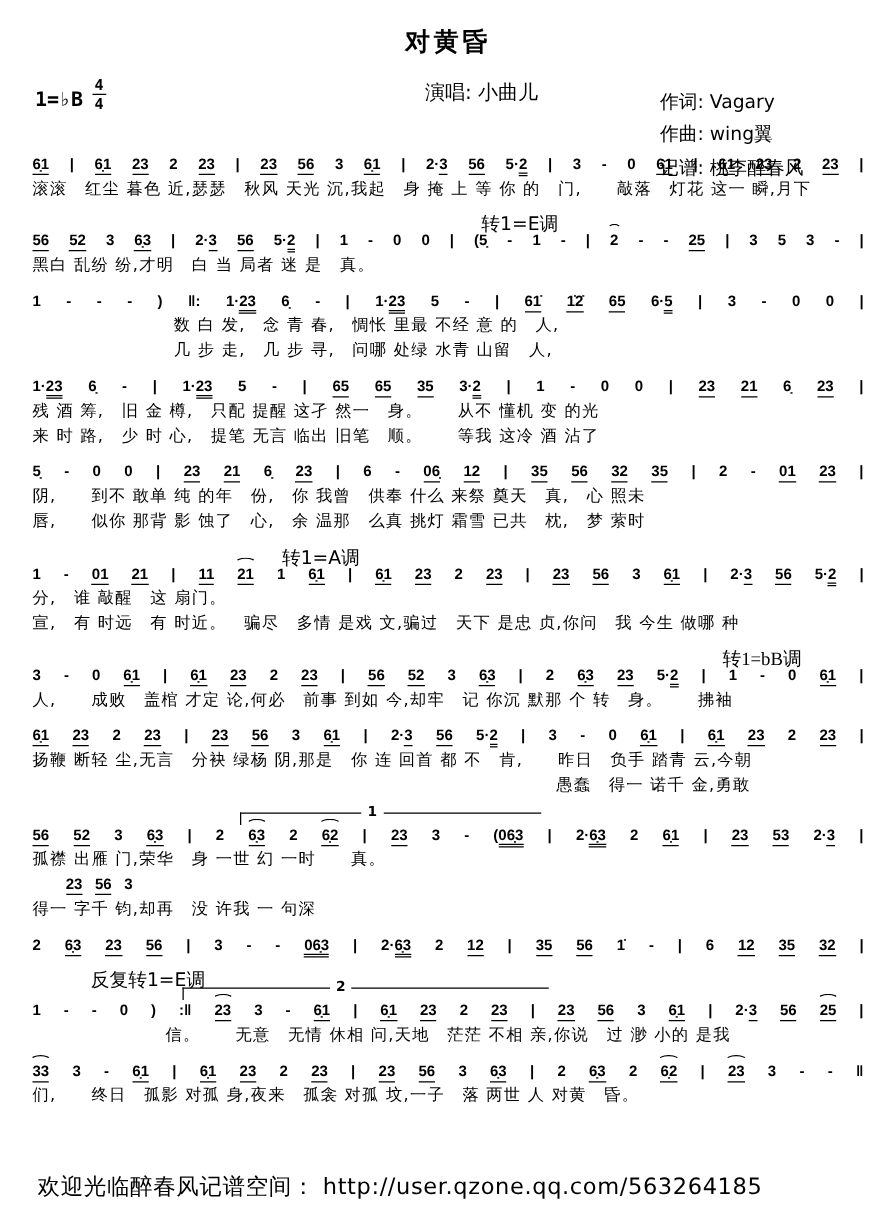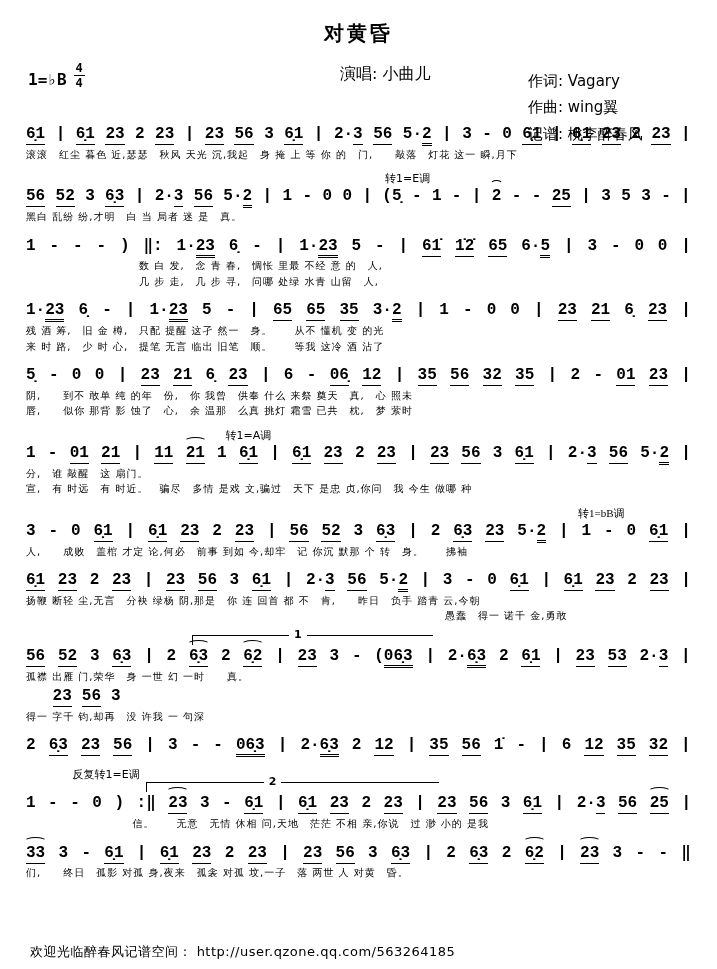--- a/index.html
+++ b/index.html
@@ -20,48 +20,48 @@
     font-weight:bold;font-size:16px;
     display:flex;align-items:flex-end;gap:7px;
   }
   .frac{display:inline-flex;flex-direction:column;align-items:center;line-height:1;font-size:12px;}
   .frac .top{border-bottom:1.5px solid #000;padding:0 2px 1px;}
   .frac .bot{padding-top:1px;}
   .performer{position:absolute;left:340px;top:64px;font-size:16px;}
   .credits{position:absolute;left:528px;top:68px;font-size:15px;line-height:1.75;}
   .score{padding:2px 26px 0 26px;}
   .system{margin-bottom:9px;}
-  .annrow{position:relative;height:13px;font-size:11px;}
+  .annrow{position:relative;height:13px;font-size:15px;}
   .annrow span{position:absolute;white-space:nowrap;top:0;}
   .voltarow{position:relative;height:11px;}
   .volta{position:absolute;top:2px;height:9px;border-top:1.2px solid #000;border-left:1.2px solid #000;}
   .volta em{
     position:absolute;top:-8px;left:40%;background:#fff;
     padding:0 5px;font-style:normal;font-size:11px;font-weight:bold;
   }
   .notes{
     display:flex;justify-content:space-between;align-items:flex-end;
-    font-family:Liberation Mono, monospace;font-weight:bold;
-    font-size:16px;line-height:1.3;padding-top:2px;
+    font-family:Liberation Sans, sans-serif;font-weight:bold;
+    font-size:12px;line-height:1.3;padding-top:2px;
   }
   .notes.sub{justify-content:flex-start;gap:10px;padding-left:4%;}
   .tok{white-space:nowrap;padding-bottom:2px;}
   .tok.arc{position:relative;}
   .tok.arc::before{
     content:"";position:absolute;left:-2px;right:-2px;top:-6px;height:7px;
     border:1.5px solid transparent;border-top-color:#000;border-radius:50% 50% 0 0;
   }
   .u1{border-bottom:1.5px solid #000;padding-bottom:1px;}
   .u2{border-bottom:3px double #000;padding-bottom:0;}
   .bar{font-weight:bold;}
   .lyrics{
-    font-size:10px;line-height:1.45;letter-spacing:1px;
+    font-size:13px;line-height:1.45;letter-spacing:1px;
     white-space:pre;margin-top:1px;
   }
-  .footer{position:absolute;left:30px;bottom:8px;font-size:13px;letter-spacing:0.5px;}
+  .footer{position:absolute;left:30px;bottom:8px;font-size:18px;letter-spacing:0.5px;}
 </style>
 </head>
 <body>
 
 <div class="header">
   <div class="title">对黄昏</div>
   <div class="keysig">
     <span>1=♭B</span>
     <span class="frac">
       <span class="top">4</span>

